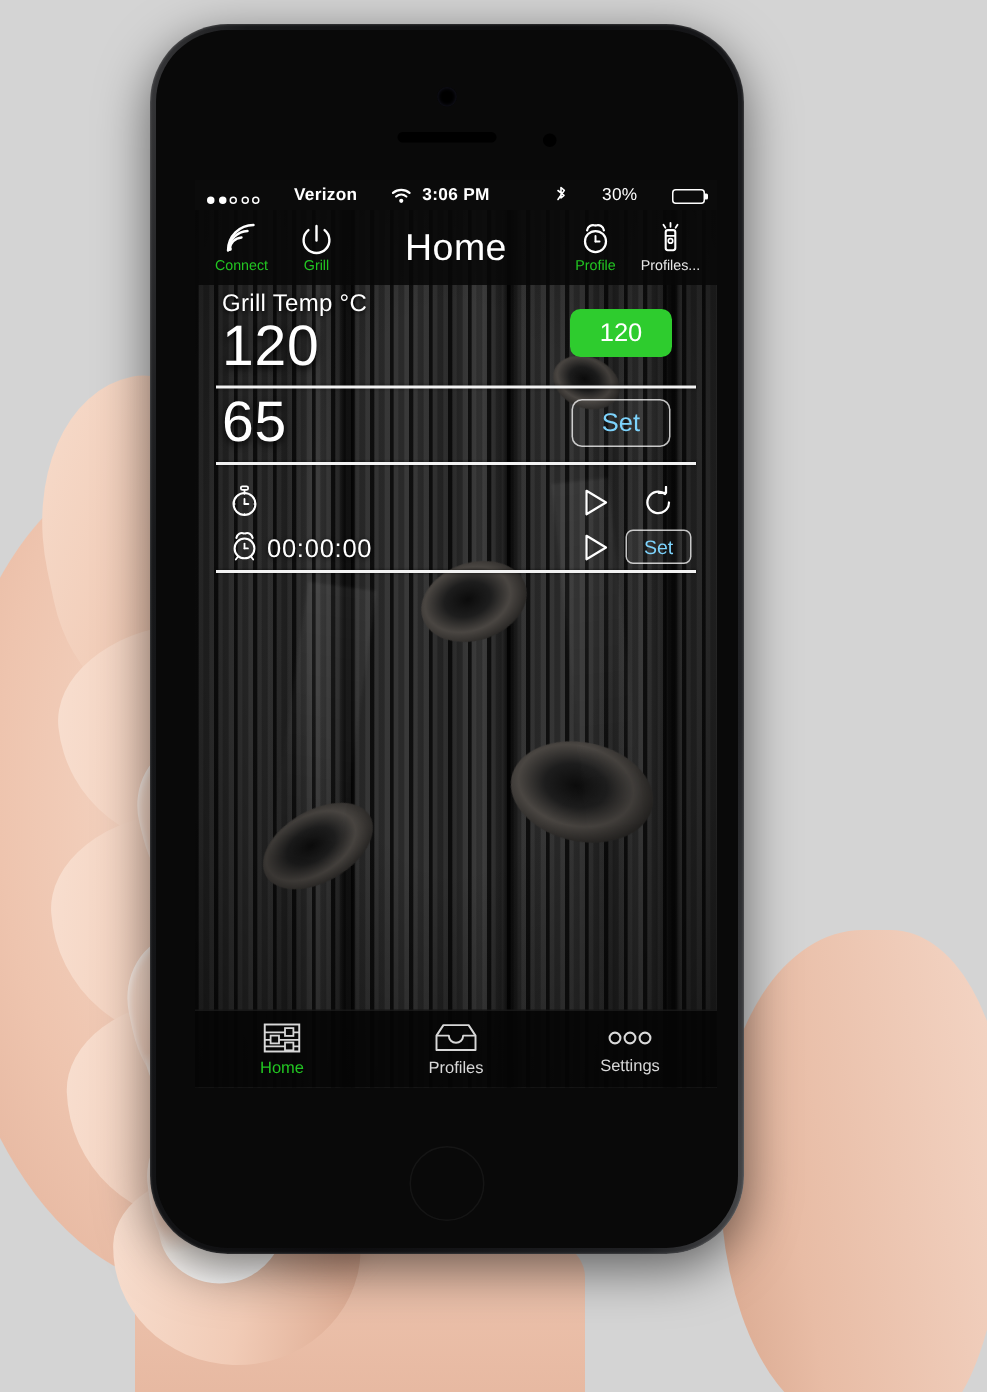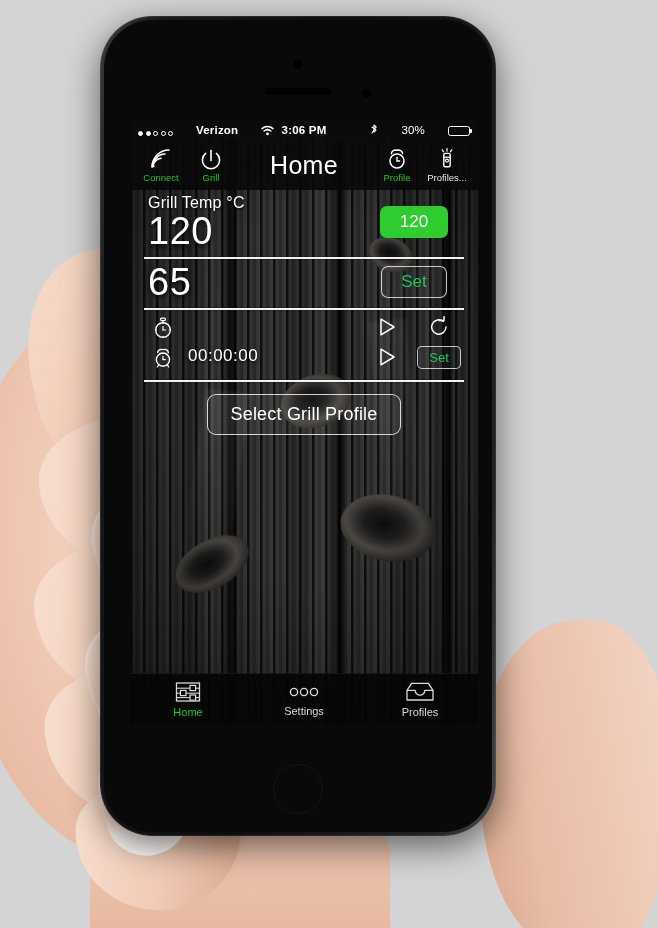--- a/index.html
+++ b/index.html
@@ -261,33 +261,33 @@
     background: #2ecc2e;
     color: #fff;
     font-size: 17px;
     padding: 6px 20px;
     border-radius: 7px;
     border: none;
     font-family: inherit;
   }
   .btn-outline {
     background: rgba(255,255,255,.04);
-    color: #22c55e;
+    color: #7dd3fc;
     font-size: 17px;
     padding: 5px 19px;
     border: 1px solid rgba(255,255,255,.75);
     border-radius: 7px;
     font-family: inherit;
   }
   .btn-outline.small { font-size: 13px; padding: 3px 11px; border-radius: 5px; }
 
   .timer-block { padding: 6px 18px 4px 18px; }
   .timer-row {
-    display: flex; align-items: flex-start;
-    height: 30px; gap: 10px;
+    display: flex; align-items: flex-end;
+    height: 30px; 
   }
   .timer-icon { width: 30px; display: flex; justify-content: center; }
   .timer-time {
     color: #fff; font-size: 17px;
     letter-spacing: .5px;
     text-shadow: 0 1px 3px rgba(0,0,0,.9);
     min-width: 92px;
   }
   .timer-spacer { flex: 1; }
   .timer-ctl { width: 42px; display: flex; justify-content: center; }
@@ -522,23 +522,20 @@
               </svg>
             </span>
             <span class="timer-ctl">
               <button class="btn-outline small">Set</button>
             </span>
           </div>
         </div>
 
         <div class="divider"></div>
 
-        <div class="profile-wrap">
-          <button class="profile-btn">Select Grill Profile</button>
-        </div>
       </div>
 
       <div class="tab-bar">
 
         <div class="tab active">
           <span>
             <svg width="28" height="22" viewBox="0 0 28 22">
               <rect x="2.5" y="2" width="23" height="18" stroke="#d8d8d8" stroke-width="1.3" fill="none"></rect>
               <line x1="2.5" y1="7.2" x2="25.5" y2="7.2" stroke="#d8d8d8" stroke-width="1.1"></line>
               <line x1="2.5" y1="12.2" x2="25.5" y2="12.2" stroke="#d8d8d8" stroke-width="1.1"></line>
@@ -546,35 +543,35 @@
               <rect x="16" y="4.4" width="5.6" height="5.2" stroke="#d8d8d8" stroke-width="1.2" fill="#0b0b0b"></rect>
               <rect x="6.4" y="9.4" width="5.6" height="5.2" stroke="#d8d8d8" stroke-width="1.2" fill="#0b0b0b"></rect>
               <rect x="16" y="14" width="5.6" height="5.2" stroke="#d8d8d8" stroke-width="1.2" fill="#0b0b0b"></rect>
             </svg>
           </span>
           <span class="tab-label">Home</span>
         </div>
 
         <div class="tab">
           <span>
+            <svg width="32" height="22" viewBox="0 0 32 22">
+              <path d="M3 9.4L7.6 2.4h16.8L29 9.4v9.6H3Z" stroke="#d8d8d8" stroke-width="1.3" fill="none" stroke-linejoin="round"></path>
+              <path d="M3 9.4h8.2a4.8 4.8 0 0 0 9.6 0H29" stroke="#d8d8d8" stroke-width="1.3" fill="none" stroke-linejoin="round"></path>
+            </svg>
+          </span>
+          <span class="tab-label">Profiles</span>
+        </div>
+
+        <div class="tab">
+          <span>
             <svg width="34" height="20" viewBox="0 0 34 20">
               <circle cx="7" cy="10" r="3.6" stroke="#d8d8d8" stroke-width="1.4" fill="none"></circle>
               <circle cx="17" cy="10" r="3.6" stroke="#d8d8d8" stroke-width="1.4" fill="none"></circle>
               <circle cx="27" cy="10" r="3.6" stroke="#d8d8d8" stroke-width="1.4" fill="none"></circle>
             </svg>
           </span>
           <span class="tab-label">Settings</span>
         </div>
-
-        <div class="tab">
-          <span>
-            <svg width="32" height="22" viewBox="0 0 32 22">
-              <path d="M3 9.4L7.6 2.4h16.8L29 9.4v9.6H3Z" stroke="#d8d8d8" stroke-width="1.3" fill="none" stroke-linejoin="round"></path>
-              <path d="M3 9.4h8.2a4.8 4.8 0 0 0 9.6 0H29" stroke="#d8d8d8" stroke-width="1.3" fill="none" stroke-linejoin="round"></path>
-            </svg>
-          </span>
-          <span class="tab-label">Profiles</span>
-        </div>
       </div>
 
     </div>
   </div>
 </div>
 
 </body></html>

